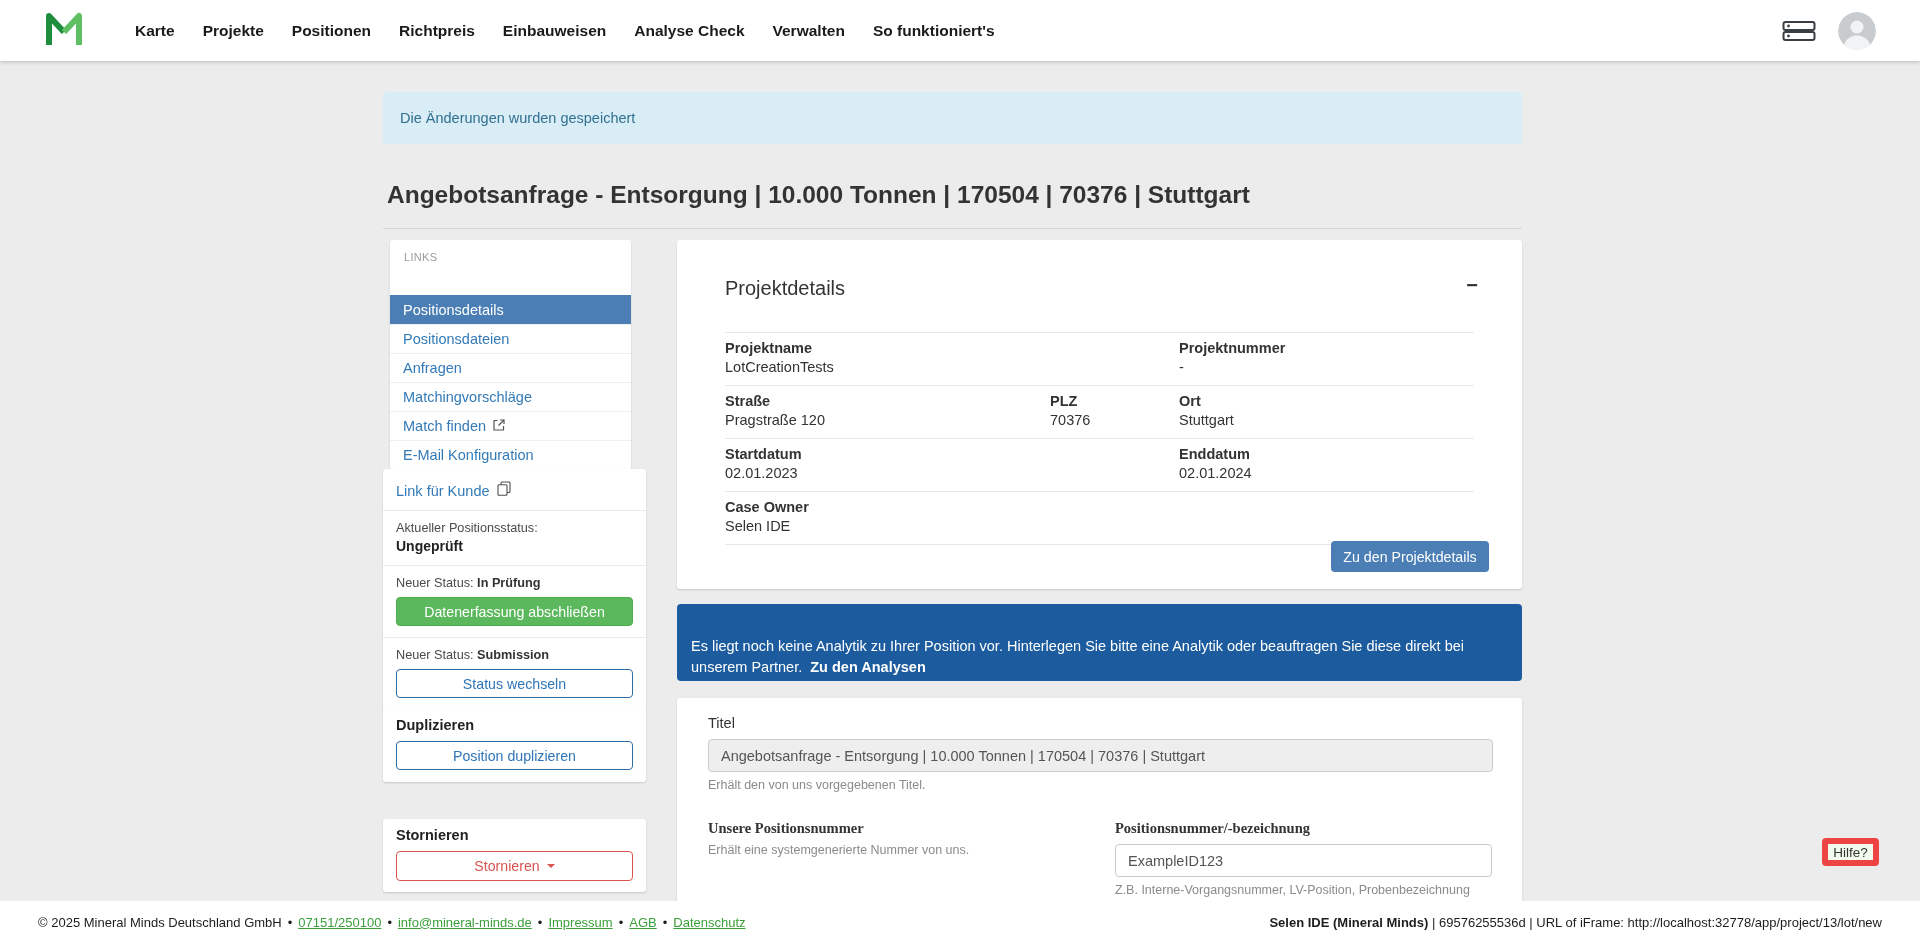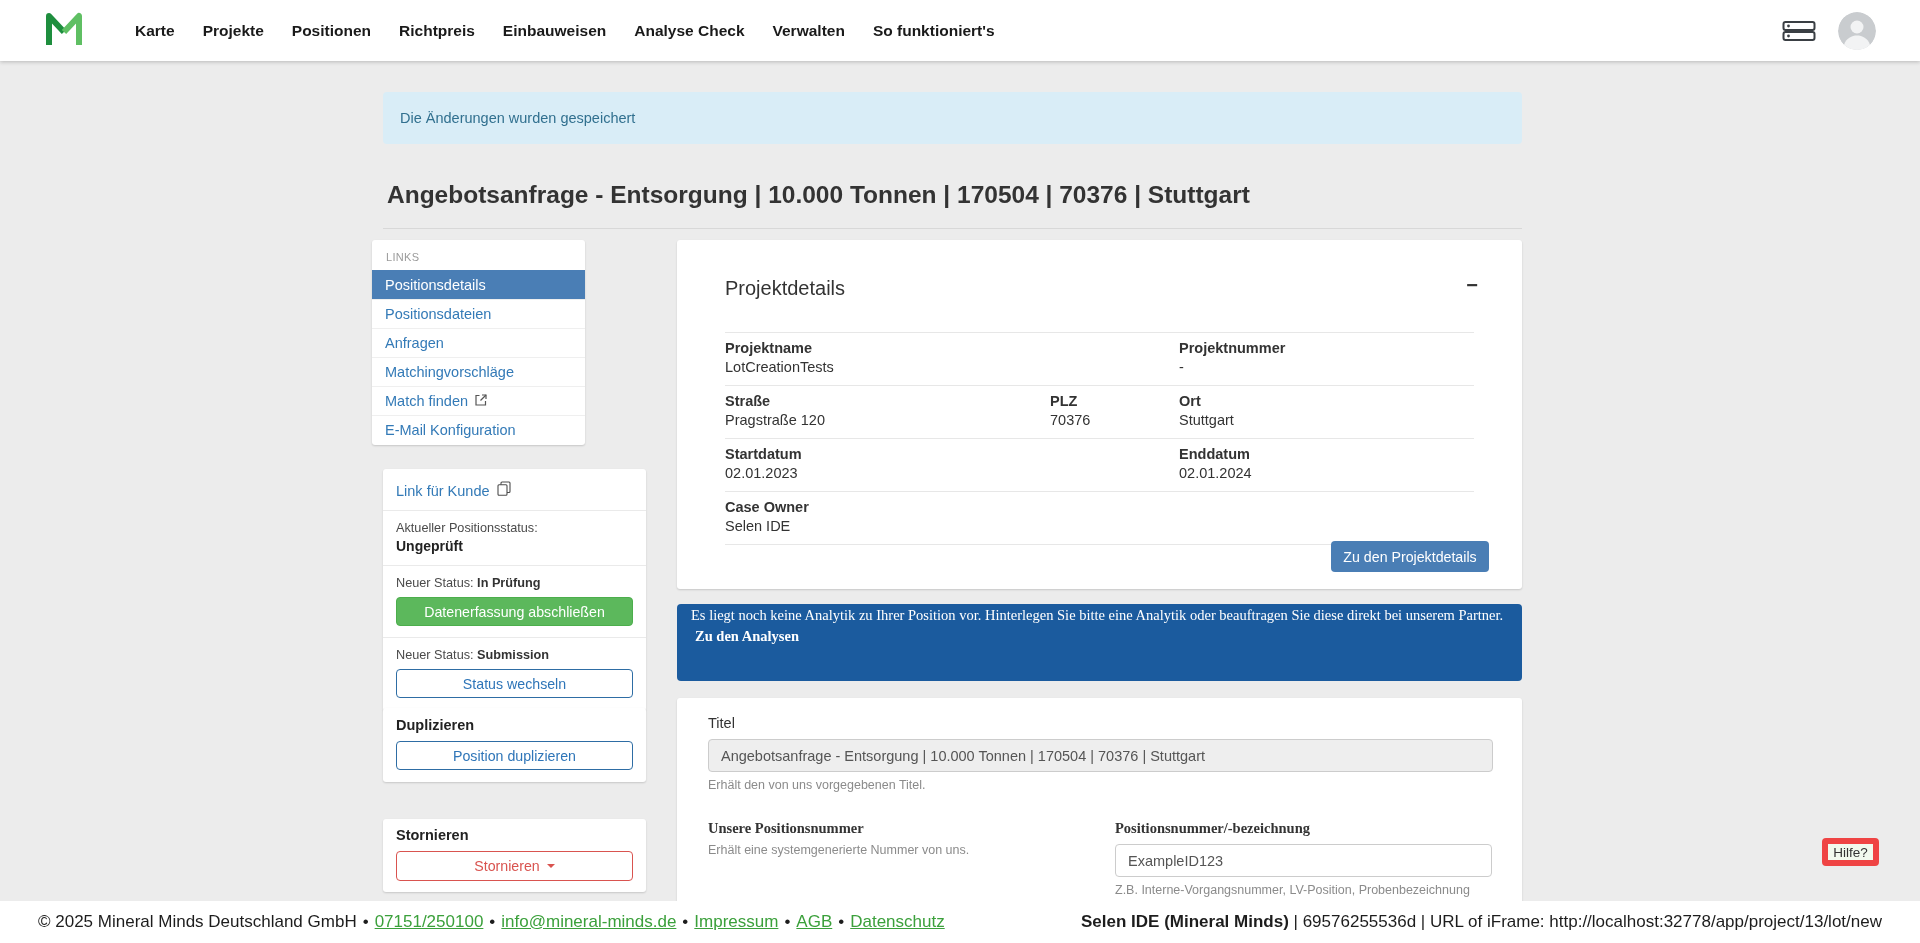--- a/index.html
+++ b/index.html
@@ -22,25 +22,25 @@
 
   .alert-info { position:absolute; left:383px; top:31px; width:1139px; height:52px; background:#d9edf7;
                 border-radius:4px; color:#31708f; font-size:14.5px; display:flex; align-items:center; padding-left:17px; }
 
   .page-title { position:absolute; left:387px; top:120px; font-size:24.5px; font-weight:700; color:#333; }
   .title-rule { position:absolute; left:383px; top:167px; width:1139px; height:1px; background:#d8d8d8; }
 
   .card { position:absolute; background:#fff; border-radius:3px; box-shadow:0 1px 2px rgba(0,0,0,.16); }
 
   
-  .links-card { left:372px; top:179px; width:213px; padding-bottom:1px; }
+  .links-card { left:390px; top:179px; width:241px; padding-bottom:1px; }
   .links-header { padding:11px 14px 7px; font-size:11px; color:#9b9b9b; letter-spacing:.3px; }
   .link-item { padding:6px 13px; font-size:14.5px; color:#337ab7; border-top:1px solid #efefef;
                cursor:pointer; display:flex; align-items:center; gap:7px; }
-  .link-item.active { background:#4a7eb5; color:#fff; border-top-color:#4a7eb5; }
+  .link-item.active { background:#4a7eb5; color:#fff; border-top-color:#4a7eb5;margin-top:25px; }
 
   
   .status-card { left:383px; top:408px; width:263px; }
   .sec { padding:10px 13px 11px; border-bottom:1px solid #eaeaea; }
   .sec:last-child { border-bottom:none; padding-bottom:13px; }
   .customer-link-row { display:flex; align-items:center; gap:7px; padding:12px 13px 10px; }
   .customer-link { color:#337ab7; font-size:14.5px; cursor:pointer; }
   .small-label { font-size:12.7px; color:#4a4a4a; }
   .small-label b { font-weight:700; color:#333; }
   .status-value { font-size:14px; font-weight:700; color:#222; margin-top:3px; }
@@ -66,21 +66,21 @@
   .project-rows { position:absolute; left:48px; right:48px; top:92px; }
   .prow { display:grid; grid-template-columns:325px 129px 1fr; border-bottom:1px solid #e7e7e7; padding:7px 0 10px; }
   .prow.first { border-top:1px solid #e7e7e7; }
   .flabel { font-size:14.5px; font-weight:700; color:#333; }
   .fvalue { font-size:14.5px; color:#333; margin-top:3px; }
   .project-btn { position:absolute; right:33px; bottom:17px; width:158px; height:31px; background:#4a7eb5;
                  color:#fff; border:none; }
 
   
   .analytics-banner { position:absolute; left:677px; top:543px; width:845px; height:77px; background:#1b5b9e;
-                      border-radius:4px; color:#fff; font-size:14.5px; line-height:21px; padding:1px 14px;font-family:Liberation Serif, serif; }
+                      border-radius:4px; color:#fff; font-size:14.5px; line-height:21px; padding:32px 14px; }
   .banner-link { font-weight:700; cursor:pointer; margin-left:4px; }
 
   
   .form-card { left:677px; top:637px; width:845px; height:290px; padding:16px 29px 0 31px; }
   .form-label { font-size:14.5px; color:#333; }
   .form-label.bold { font-weight:700;font-family:Liberation Serif, serif; }
   .text-input { display:block; width:785px; height:33px; border:1px solid #ccc; border-radius:4px; background:#fff;
                 font-size:14.5px; color:#555; padding:0 12px; margin-top:7px; font-family:inherit; }
   .text-input:disabled { background:#eee; color:#555; }
   .help-text { font-size:12.5px; color:#8b8b8b; margin-top:6px; }
@@ -89,21 +89,21 @@
   .form-col .text-input { width:100%; }
 
   
   .help-btn { position:absolute; left:1822px; top:777px; width:57px; height:28px; background:#f2faee;
               border:6px solid #ef4444; border-radius:4px; font-size:13.5px; color:#333;
               display:flex; align-items:center; justify-content:center; cursor:pointer; }
 
   
   .footer { position:absolute; left:0; top:901px; width:1920px; height:42px; background:#fff;
             display:flex; align-items:center; justify-content:space-between; padding:0 38px;
-            font-size:17px; color:#1d1d1d; z-index:15; }
+            font-size:13px; color:#1d1d1d; z-index:15; }
   .footer-left { display:flex; align-items:center; gap:6px; white-space:nowrap; }
   .footer-link { color:#3ba03b; text-decoration:underline; cursor:pointer; }
   .footer-sep { color:#1d1d1d; }
   .footer-right { white-space:nowrap; }
   .footer-right .bold { font-weight:700; }
 </style>
 </head>
 <body>
 
 <div class="topnav">

